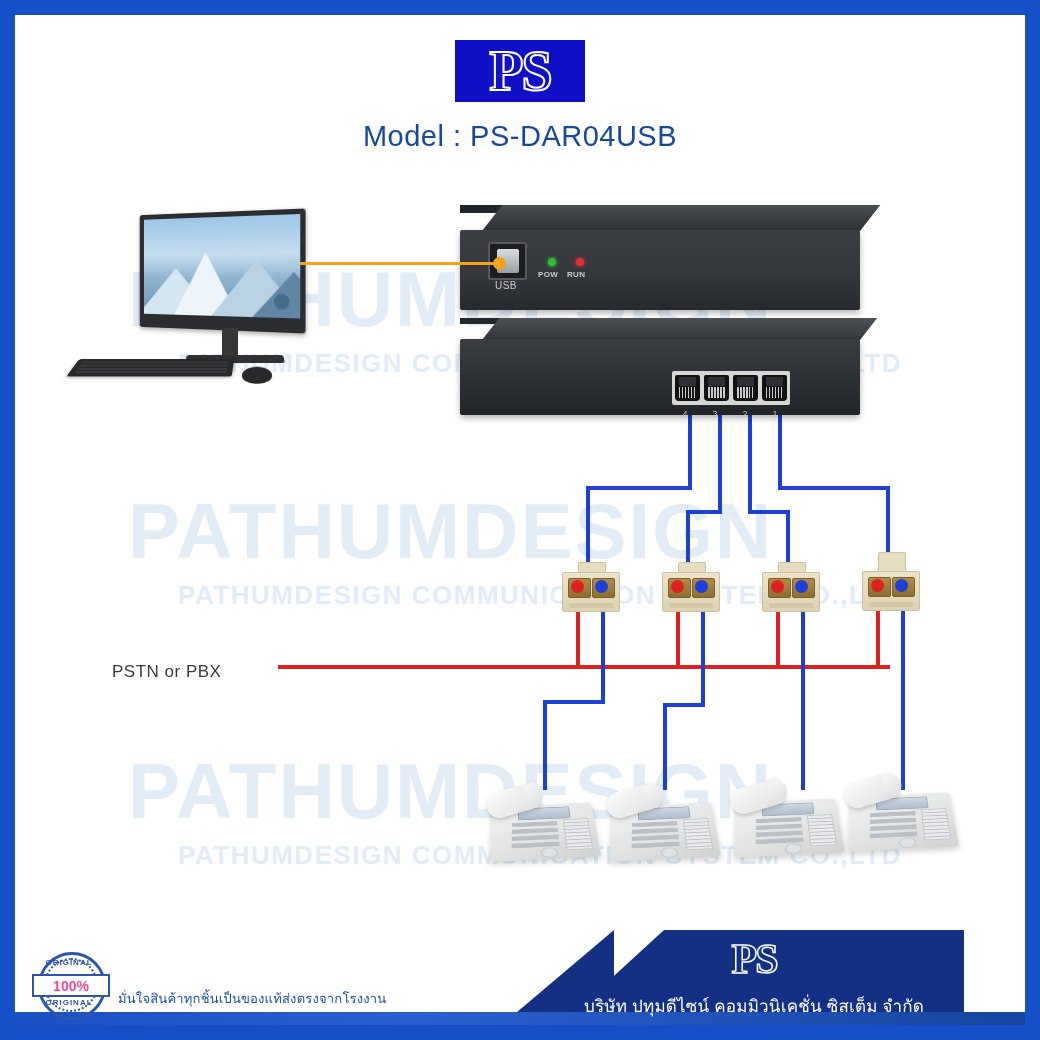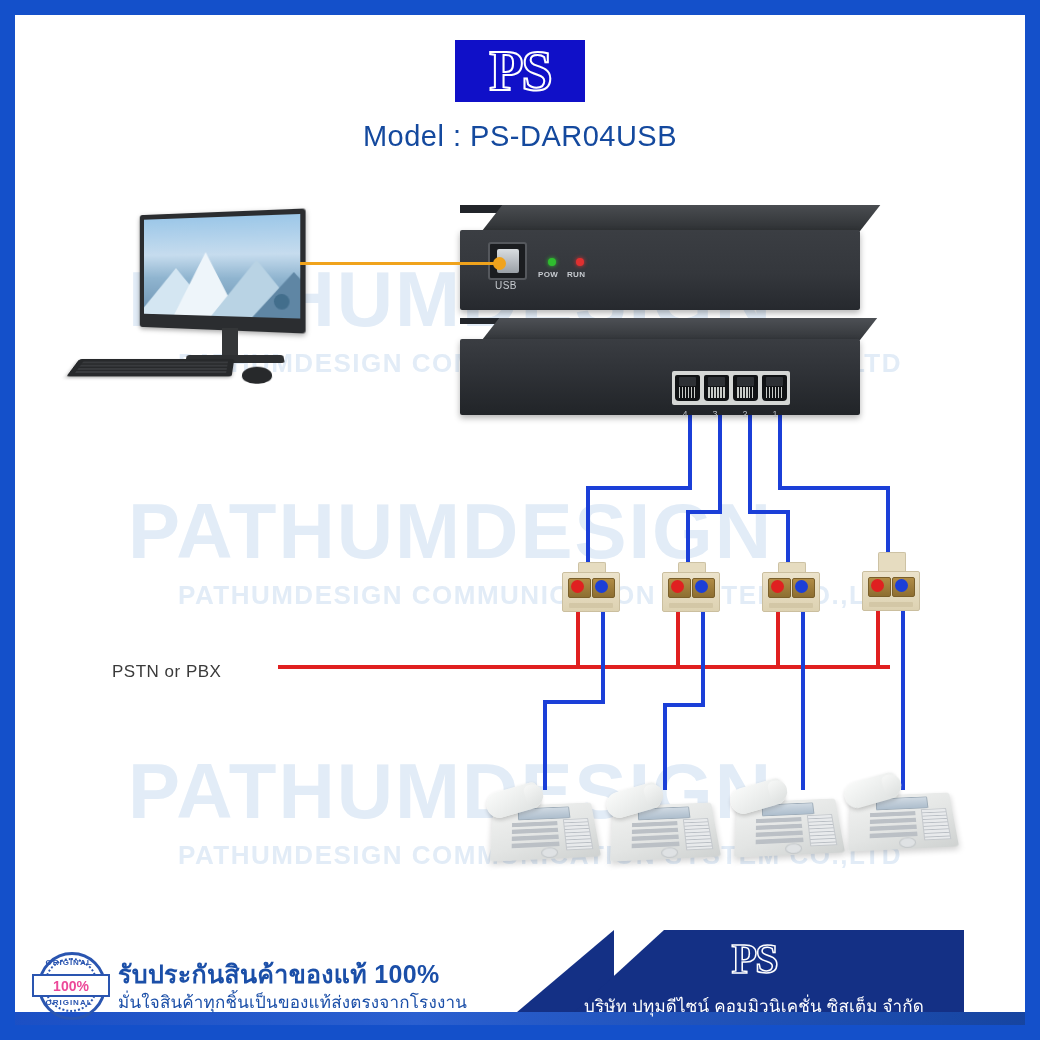--- a/index.html
+++ b/index.html
@@ -314,21 +314,21 @@
   }
   .badge-txt-top { top: 12px; }
   .badge-txt-bot { top: 52px; }
 
   #warranty-main {
     position: absolute; left: 118px; top: 24px;
     font-size: 25px; font-weight: 700; color: #1b4fa8; letter-spacing: .3px;
   }
   #warranty-sub {
     position: absolute; left: 118px; top: 58px;
-    font-size: 17px; color: #1b4fa8; letter-spacing: .2px;
+    font-size: 13px; color: #1b4fa8; letter-spacing: .2px;
   }
   #footer-ps-logo {
     position: absolute; right: 0; top: 8px; width: 420px; text-align: center;
     font-family: "Liberation Serif", serif;
     font-size: 42px; font-weight: 700; color: #143085;
     -webkit-text-stroke: 1.5px #ffffff;
     line-height: 1; letter-spacing: -2px;
     z-index: 2;
   }
   #footer-company {
@@ -531,21 +531,20 @@
     <div id="badge">
       <div class="badge-ring"></div>
       <div class="badge-ring2"></div>
       <div class="badge-txt-top">ORIGINAL</div>
       <div class="badge-txt-bot">ORIGINAL</div>
       <div class="badge-band">
         <span>100%</span>
       </div>
     </div>
 
-    <div id="warranty-main">รับประกันสินค้าของแท้ 100%</div>
     <div id="warranty-sub">มั่นใจสินค้าทุกชิ้นเป็นของแท้ส่งตรงจากโรงงาน</div>
 
     <div id="footer-ps-logo">PS</div>
     <div id="footer-company">บริษัท ปทุมดีไซน์ คอมมิวนิเคชั่น ซิสเต็ม จำกัด</div>
   </div>
 
   <div class="frame-edge frame-top"></div>
   <div class="frame-edge frame-left"></div>
   <div class="frame-edge frame-right"></div>
   <div class="frame-edge frame-bottom"></div>

